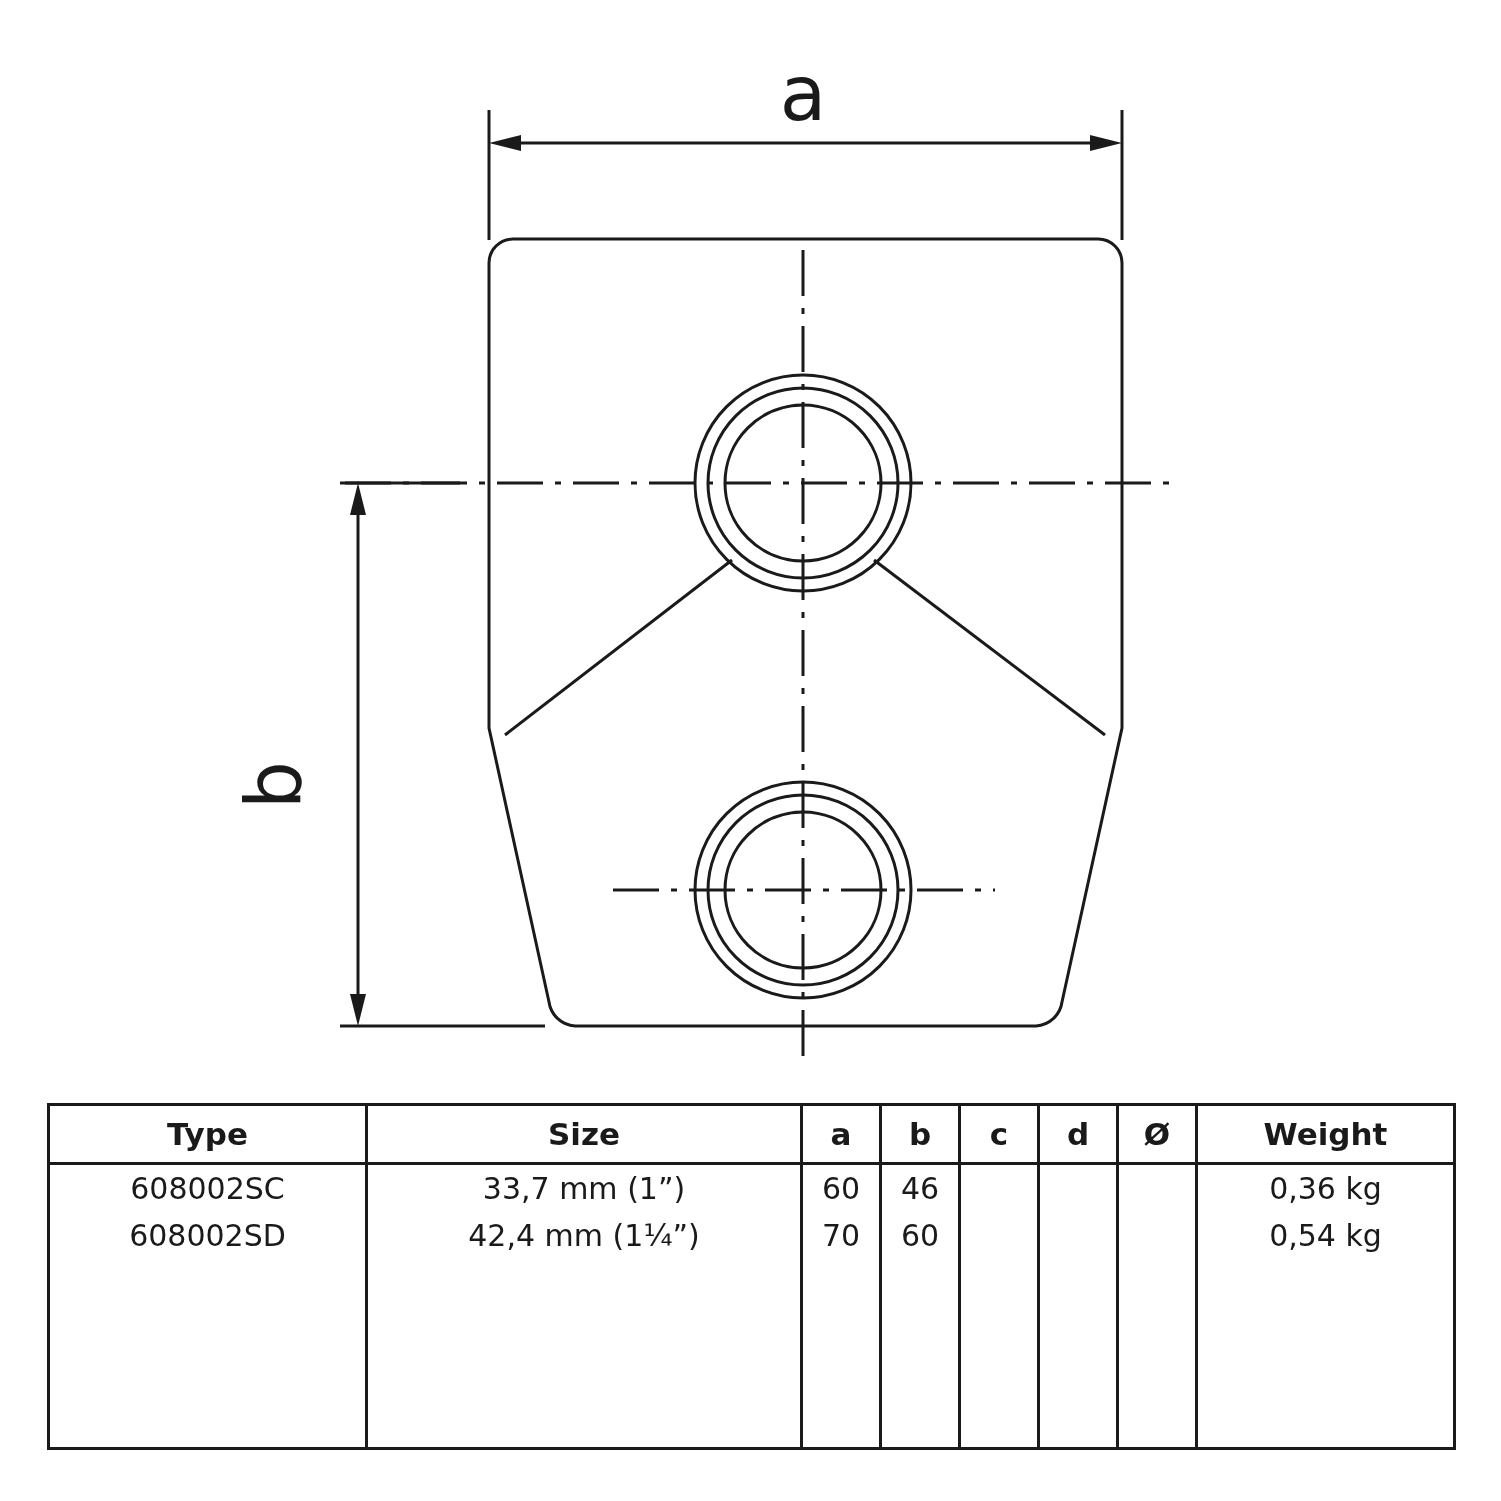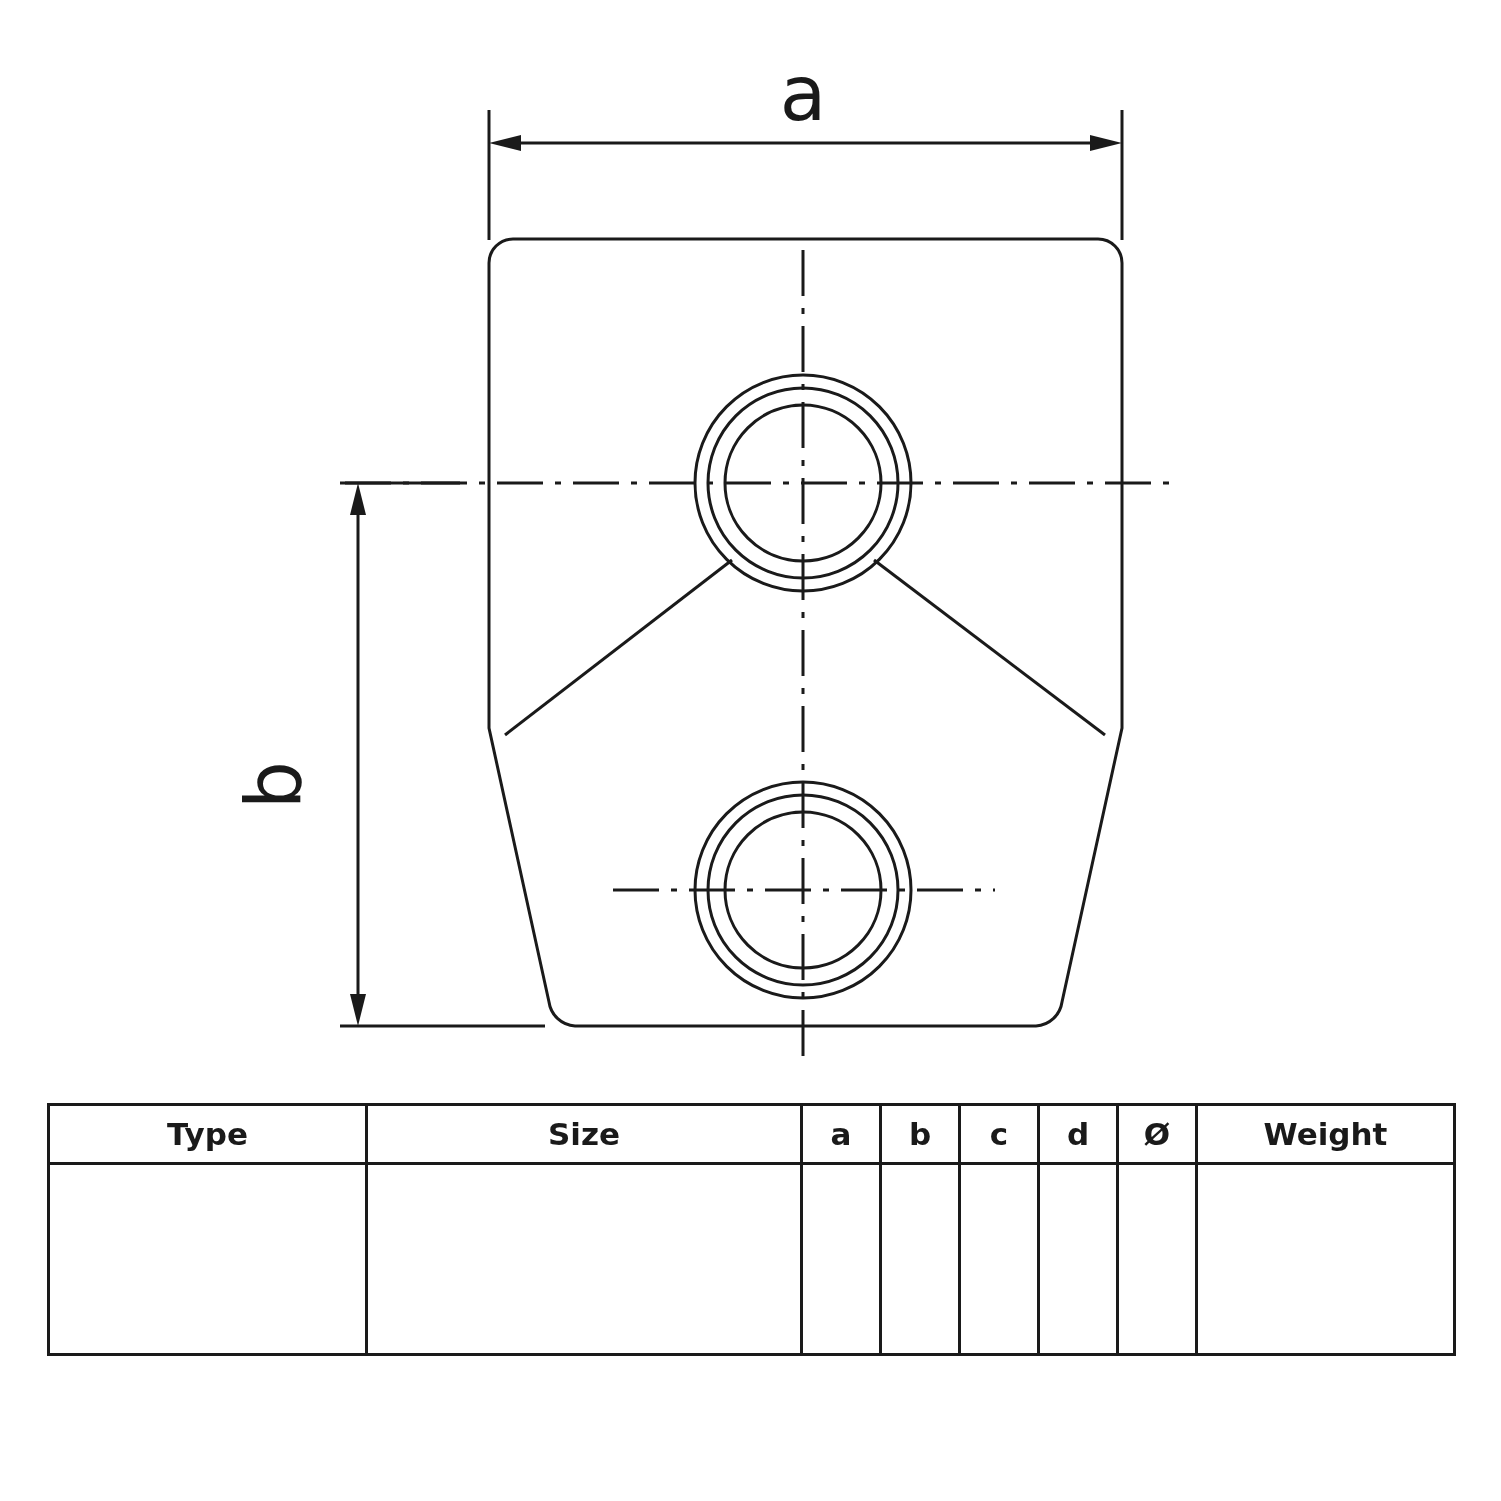--- a/index.html
+++ b/index.html
@@ -149,20 +149,40 @@
           <th>Size</th>
           <th>a</th>
           <th>b</th>
           <th>c</th>
           <th>d</th>
           <th>Ø</th>
           <th>Weight</th>
         </tr>
       </thead>
       <tbody>
+        <tr>
+          <td>608002SC</td>
+          <td>33,7 mm (1”)</td>
+          <td>60</td>
+          <td>46</td>
+          <td></td>
+          <td></td>
+          <td></td>
+          <td>0,36 kg</td>
+        </tr>
+        <tr>
+          <td>608002SD</td>
+          <td>42,4 mm (1¼”)</td>
+          <td>70</td>
+          <td>60</td>
+          <td></td>
+          <td></td>
+          <td></td>
+          <td>0,54 kg</td>
+        </tr>
         <tr class="filler">
           <td>&nbsp;</td>
             <td></td>
           <td></td>
             <td></td>
           <td></td>
             <td></td>
           <td></td>
             <td></td>
         </tr>

